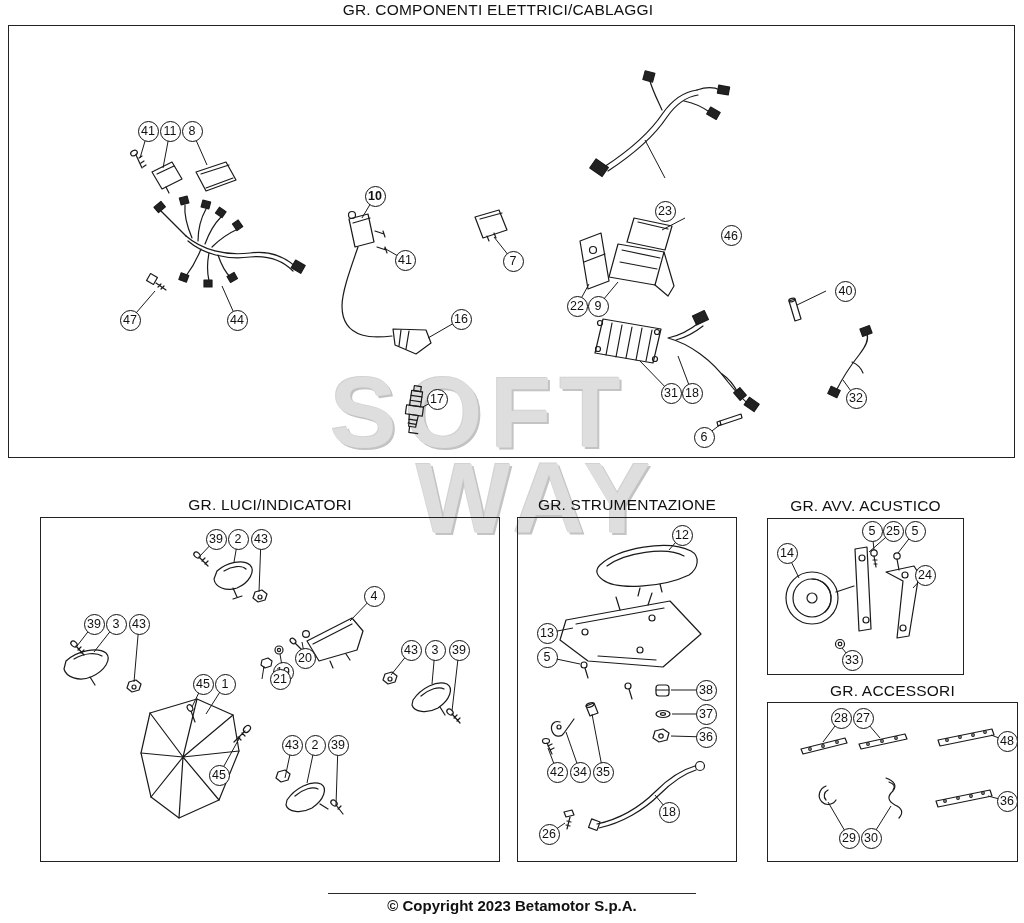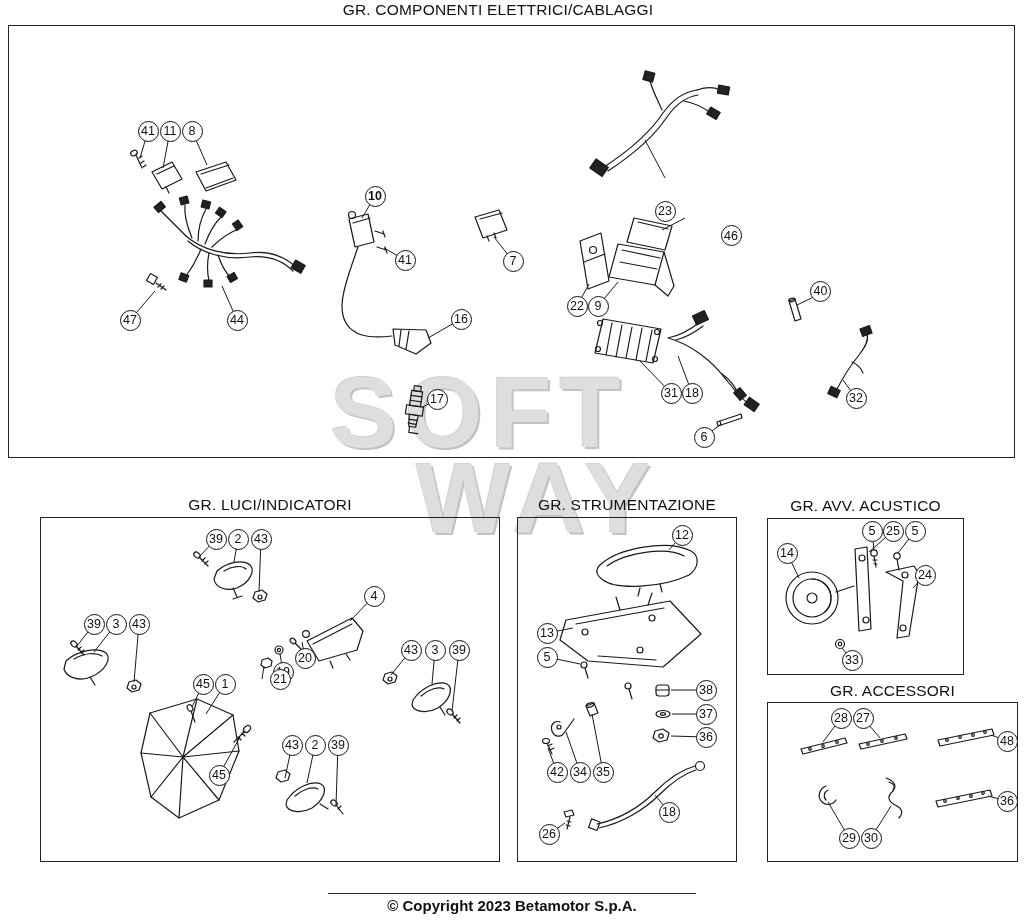--- a/index.html
+++ b/index.html
@@ -454,21 +454,21 @@
       <div class="callout" style="left: 137.5px; top: 120.5px;">41</div>
       <div class="callout" style="left: 159.5px; top: 120.5px;">11</div>
       <div class="callout" style="left: 181.5px; top: 120.5px;">8</div>
       <div class="callout" style="left: 364.5px; top: 185.5px; font-weight: bold;">10</div>
       <div class="callout" style="left: 394.5px; top: 249.5px;">41</div>
       <div class="callout" style="left: 502.5px; top: 250.5px;">7</div>
       <div class="callout" style="left: 654.5px; top: 167.5px; margin-top: 33px;">23</div>
       <div class="callout" style="left: 674.5px; top: 225px; margin-left: 46px;">46</div>
       <div class="callout" style="left: 566.5px; top: 295.5px;">22</div>
       <div class="callout" style="left: 587.5px; top: 295.5px;">9</div>
-      <div class="callout" style="left: 810px; top: 280.5px;">40</div>
+      <div class="callout" style="left: 835px; top: 280.5px;">40</div>
       <div class="callout" style="left: 119.5px; top: 309.5px;">47</div>
       <div class="callout" style="left: 226.5px; top: 309.5px;">44</div>
       <div class="callout" style="left: 450.5px; top: 308.5px;">16</div>
       <div class="callout" style="left: 426.5px; top: 388.5px;">17</div>
       <div class="callout" style="left: 660.5px; top: 382.5px;">31</div>
       <div class="callout" style="left: 681.5px; top: 382.5px;">18</div>
       <div class="callout" style="left: 693.5px; top: 426.5px;">6</div>
       <div class="callout" style="left: 845.5px; top: 387.5px;">32</div>
       <div class="callout" style="left: 205.5px; top: 528.5px;">39</div>
       <div class="callout" style="left: 227.5px; top: 528.5px;">2</div>

